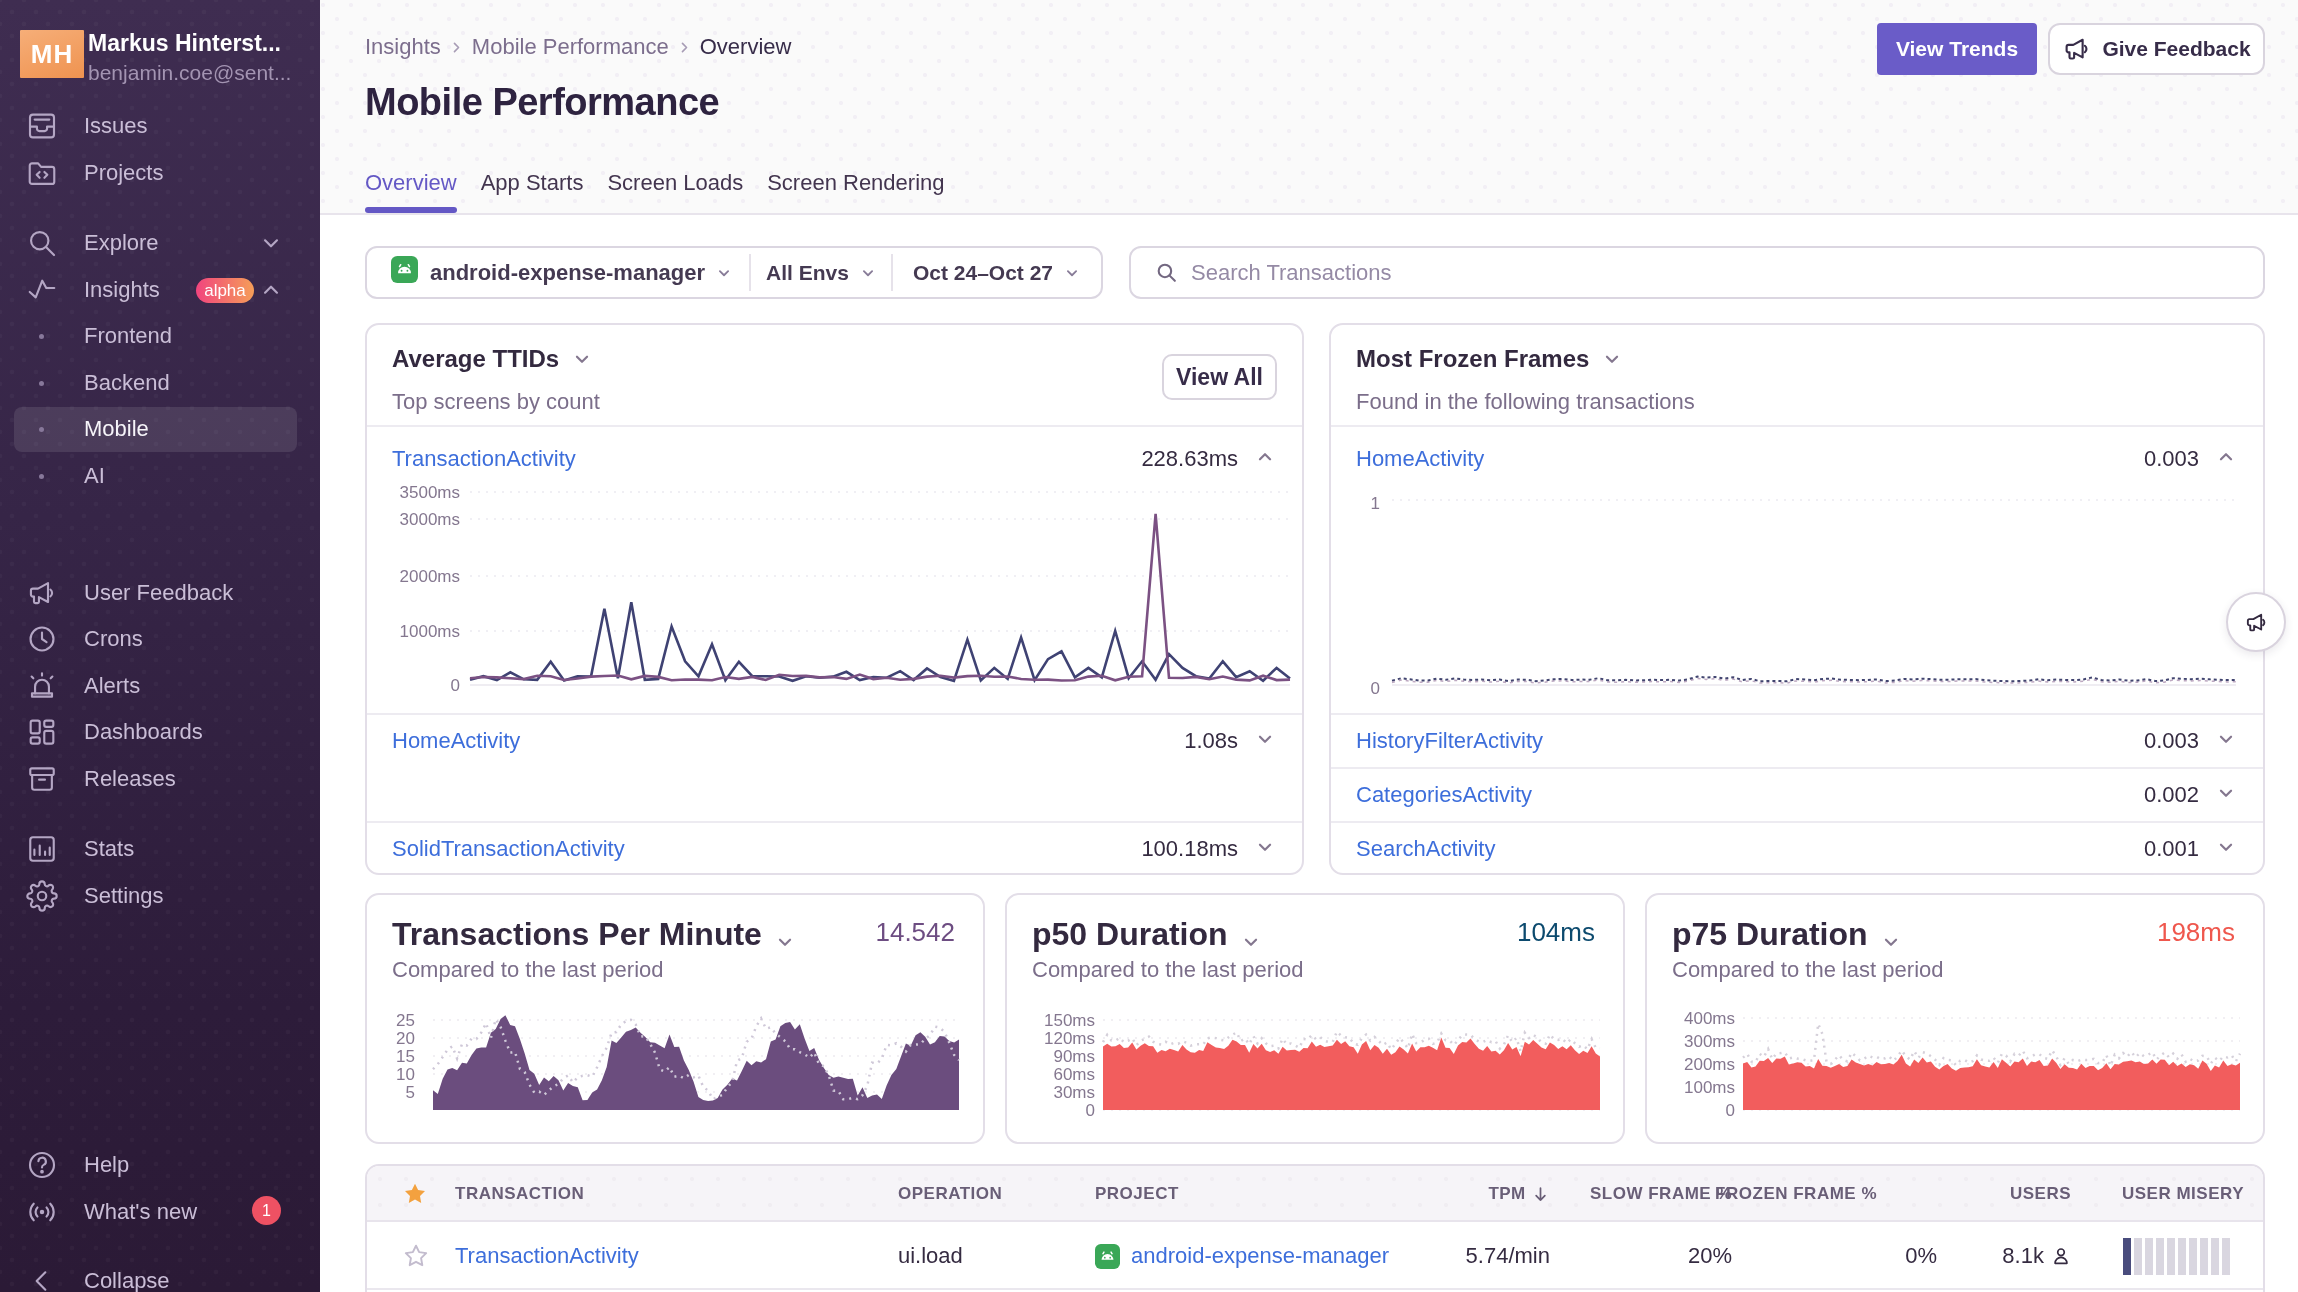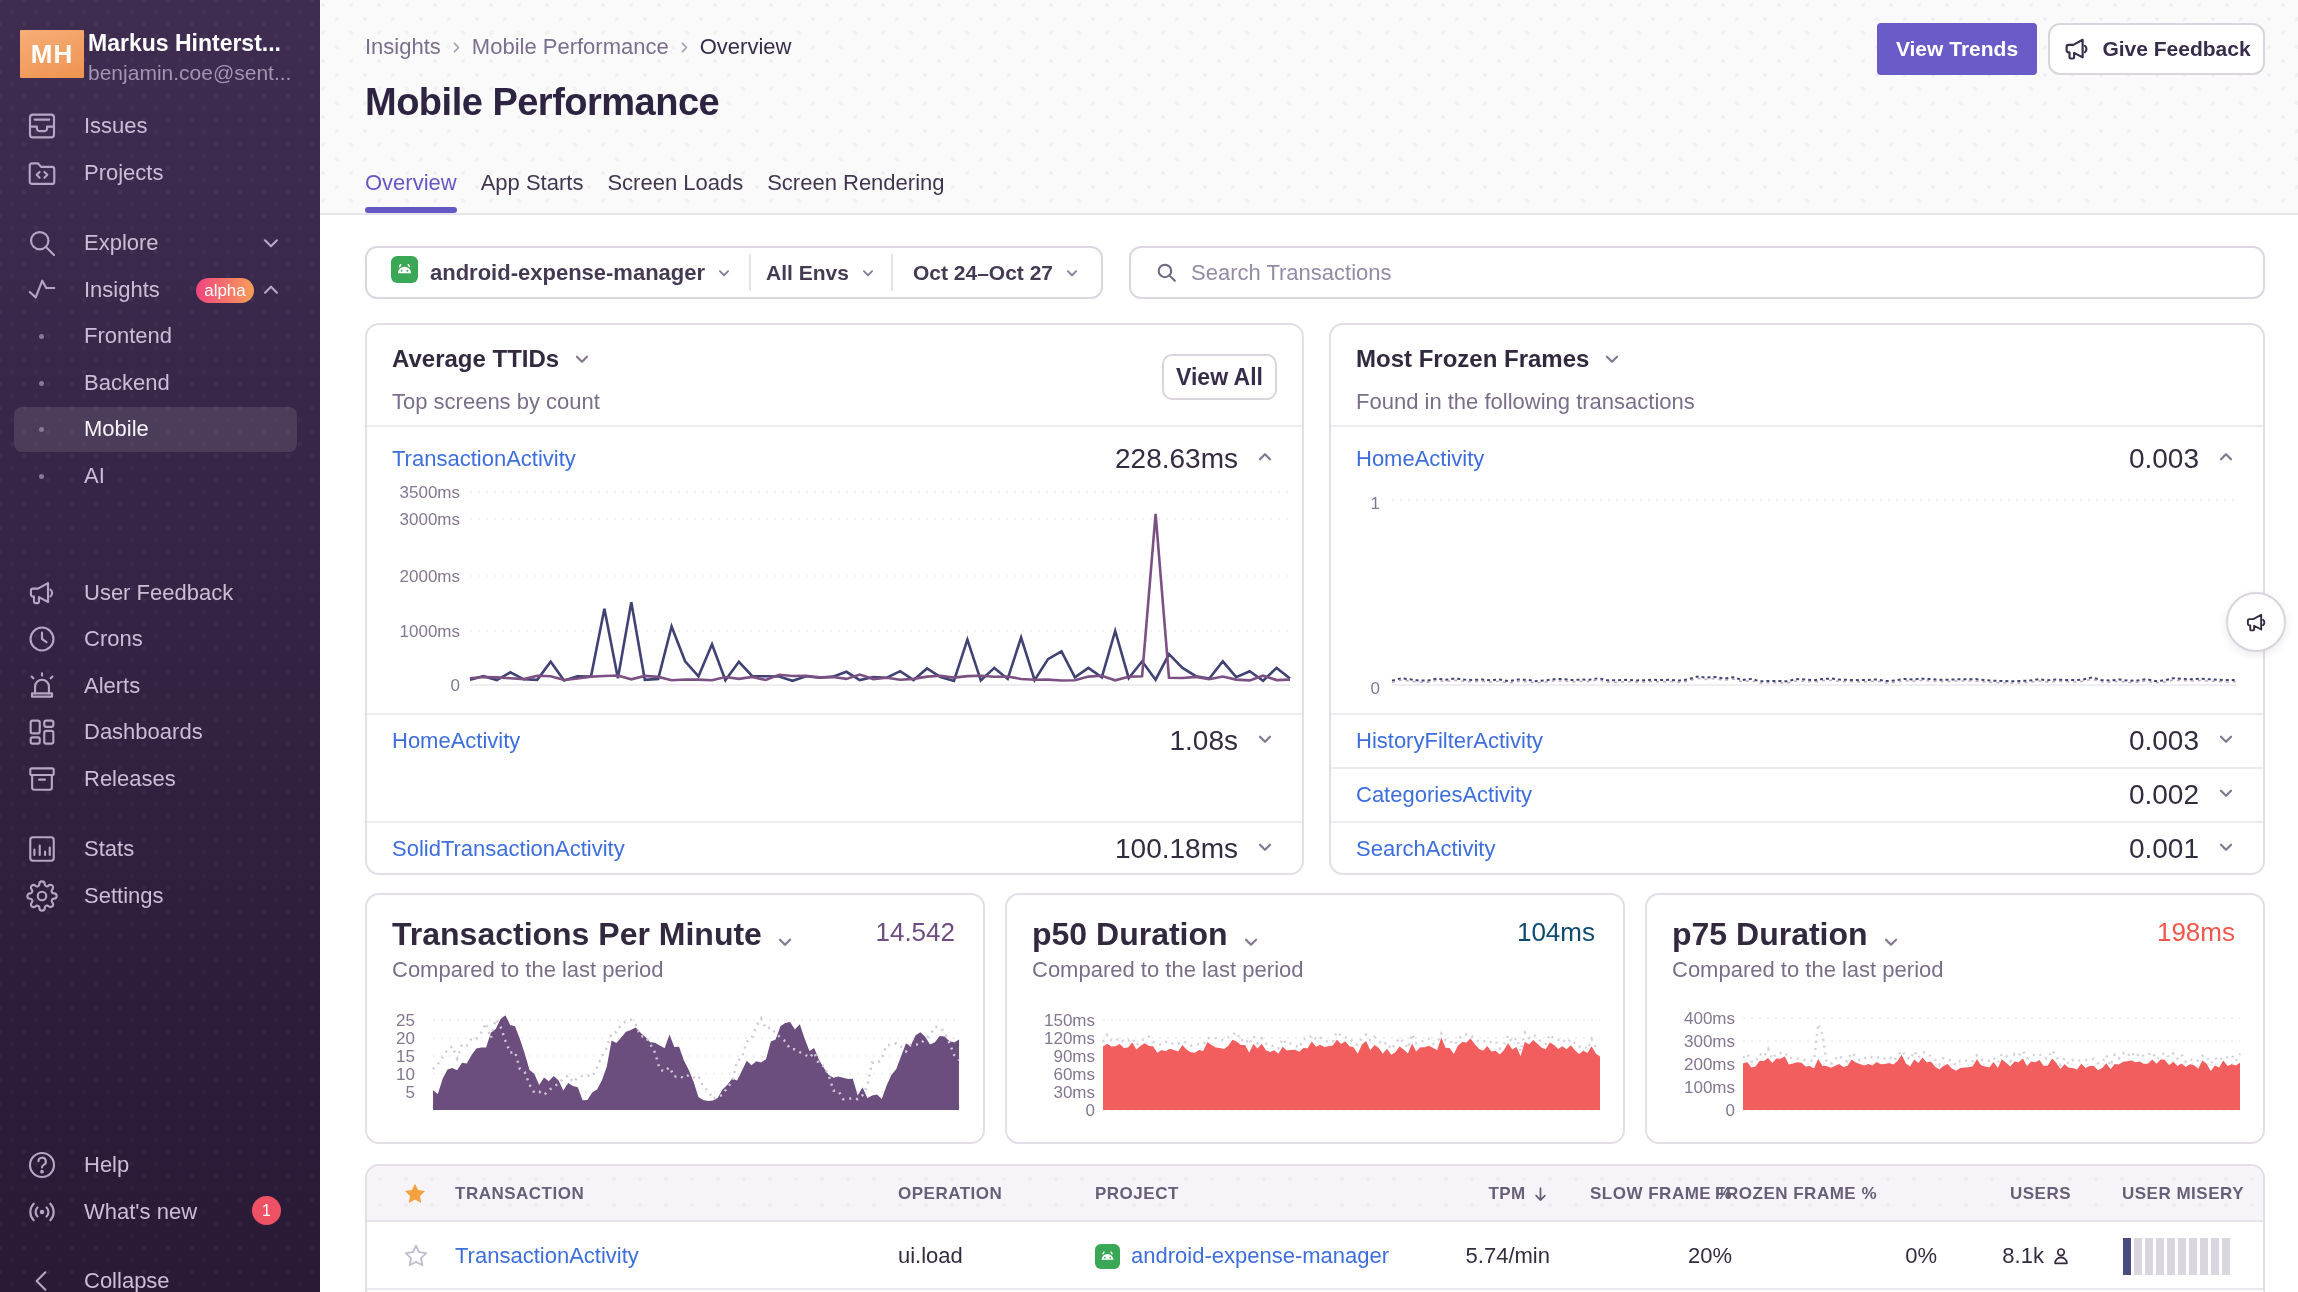--- a/index.html
+++ b/index.html
@@ -58,21 +58,21 @@
 .sbox svg { stroke:#736881; fill:none; stroke-width:2; stroke-linecap:round; }
 
 .panel { position:absolute; background:#fff; border:2px solid #e3dee8; border-radius:14px; }
 .ptitle { position:absolute; left:25px; top:20px; font-size:24px; font-weight:bold; color:#33293f; display:flex; align-items:center; gap:12px; }
 .psub { position:absolute; left:25px; top:64px; font-size:22px; color:#7b6e8a; }
 .viewall { position:absolute; right:25px; top:29px; width:115px; height:46px; border:2px solid #d9d4de; border-radius:10px;
   font-size:23px; font-weight:bold; color:#372c49; display:flex; align-items:center; justify-content:center; background:#fff; }
 .prow { position:absolute; left:0; width:100%; height:54px; border-top:2px solid #edebf1; }
 .prow .lnk, .plink { font-size:22px; color:#3d6edb; }
 .prow .lnk { position:absolute; left:25px; top:50%; transform:translateY(-50%); }
-.prow .val { position:absolute; right:64px; top:50%; transform:translateY(-50%); font-size:28px; color:#352b41; }
+.prow .val { position:absolute; right:64px; top:50%; transform:translateY(-50%); font-size:22px; color:#352b41; }
 .prow .cv { position:absolute; right:26px; top:50%; transform:translateY(-50%); }
 svg text { font-family:"Liberation Sans",sans-serif; }
 
 .card { position:absolute; top:676px; width:620px; height:251px; background:#fff; border:2px solid #e3dee8; border-radius:14px; }
 .ctitle { position:absolute; left:25px; top:21px; font-size:32px; font-weight:bold; color:#33293f; display:flex; align-items:flex-end; gap:12px; }
 .cval { position:absolute; right:28px; top:22px; font-size:26px; }
 .csub { position:absolute; left:25px; top:62px; font-size:22px; color:#7b6e8a; }
 
 #fab { position:absolute; left:2226px; top:592px; width:60px; height:60px; border-radius:50%; background:#fff;
   border:2px solid #d9d3de; box-shadow:0 3px 9px rgba(50,40,70,0.10); display:flex; align-items:center; justify-content:center; z-index:50;}

